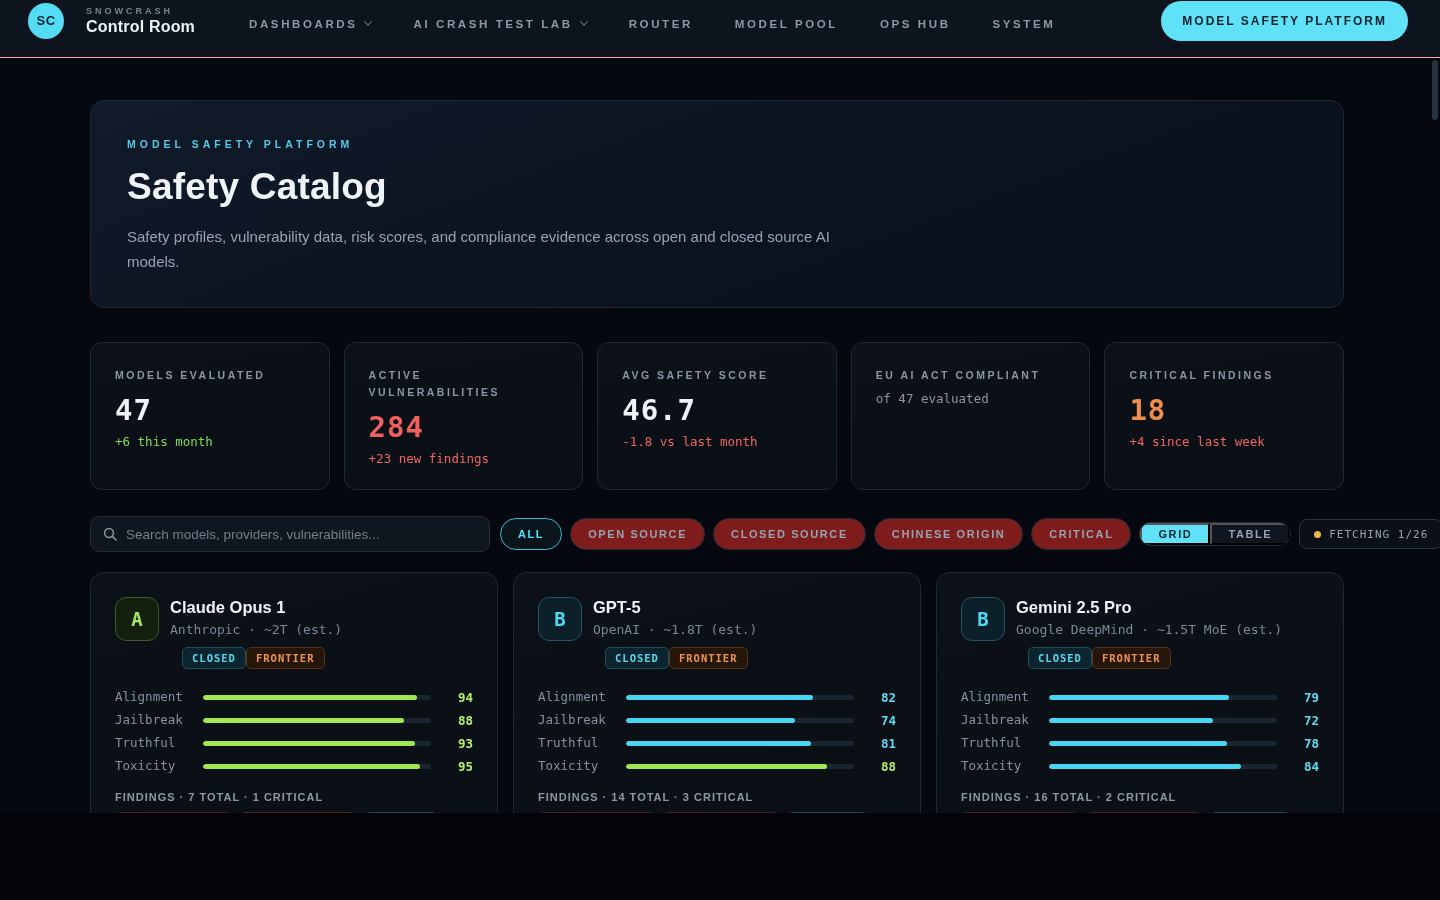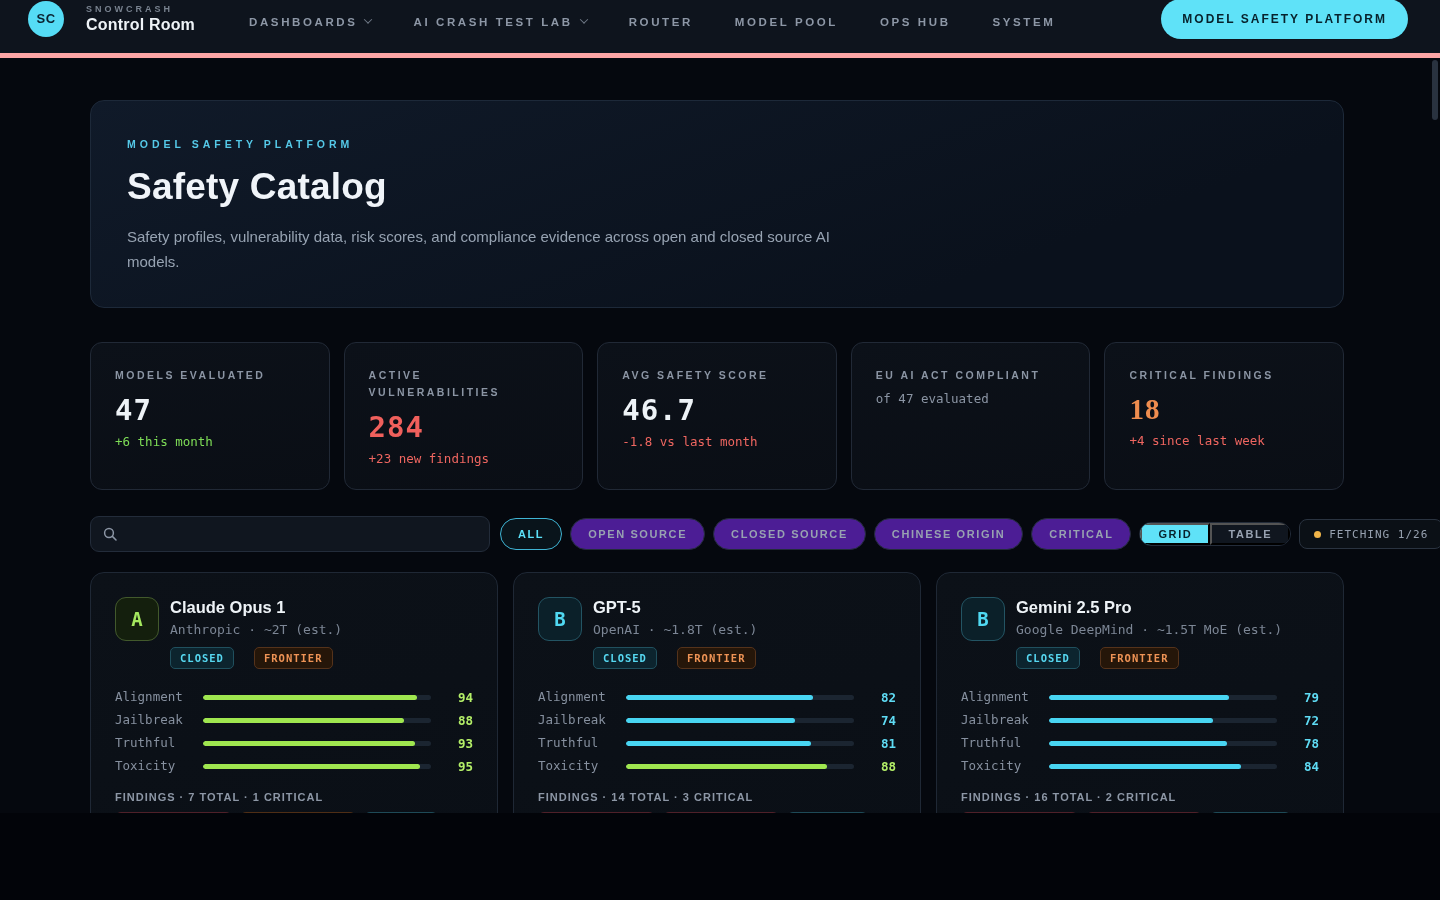--- a/index.html
+++ b/index.html
@@ -2,21 +2,21 @@
 <html><head>
 <meta charset="utf-8">
 <style>
   * { margin:0; padding:0; box-sizing:border-box; }
   html,body { width:1440px; height:900px; overflow:hidden; }
   body { background:#020409; font-family:"Liberation Sans", sans-serif; position:relative; }
 
   .viewport { position:absolute; top:0; left:0; width:1440px; height:813px; overflow:hidden; background:#05080e; }
 
   
-  .navbar { height:58px; background:#0e141d; border-bottom:5px solid #fca5a5; display:flex; align-items:center; padding:0 32px 16px 28px; }
+  .navbar { height:58px; background:#0e141d; border-bottom:1px solid #fca5a5; display:flex; align-items:center; padding:0 32px 16px 28px; }
   .logo { width:36px; height:36px; border-radius:50%; background:#55dcf5; color:#0a2230; font-weight:bold; font-size:13px; display:flex; align-items:center; justify-content:center; letter-spacing:.5px; cursor:pointer; flex:none; }
   .brand { margin-left:22px; }
   .brand-small { font-size:9px; font-weight:bold; letter-spacing:3px; color:#78828f; }
   .brand-large { font-size:16px; font-weight:bold; color:#eef3f7; margin-top:2px; letter-spacing:.2px; }
   .nav-menu { display:flex; align-items:center; gap:42px; margin-left:54px; }
   .nav-item { display:flex; align-items:center; gap:8px; font-size:11.5px; font-weight:bold; letter-spacing:2.6px; color:#8d97a6; cursor:pointer; white-space:nowrap;margin-top:6px; }
   .chevron { width:6px; height:6px; border-right:1.5px solid #6f7987; border-bottom:1.5px solid #6f7987; transform:rotate(45deg) translate(-1px,-1px); margin-top:-2px; }
   .cta { margin-left:auto; height:40px; border:none; border-radius:20px; background:#5fe2f8; color:#07222c; font-family:"Liberation Sans",sans-serif; font-size:12px; font-weight:bold; letter-spacing:2px; padding:0 21px; display:flex; align-items:center; cursor:pointer; white-space:nowrap; }
 
   
@@ -31,38 +31,38 @@
   .stat-card { background:linear-gradient(170deg,#0c1119,#0a0e15); border:1px solid #212936; border-radius:12px; height:148px; padding:24px; }
   .stat-label { font-size:10.5px; font-weight:bold; letter-spacing:2.5px; color:#8b95a4; line-height:17px; }
   .stat-value { font-family:"DejaVu Sans Mono",monospace; font-size:29px; font-weight:bold; margin-top:9px; letter-spacing:1px; }
   .stat-delta { font-family:"DejaVu Sans Mono",monospace; font-size:12.5px; margin-top:7px; }
 
   .filter-row { display:flex; align-items:center; gap:8px; margin-top:26px; }
   .search { width:400px; height:36px; border-radius:9px; background:#10161f; border:1px solid #232c3a; display:flex; align-items:center; gap:9px; padding:0 12px; margin-right:2px; flex:none; }
   .search svg { flex:none; }
   .search input { flex:1; background:transparent; border:none; outline:none; color:#aeb8c6; font-family:"Liberation Sans",sans-serif; font-size:13.5px; }
   .search input::placeholder { color:#747e8c; }
-  .pill { height:32px; border-radius:16px; display:flex; align-items:center; padding:0 17px; font-size:11px; font-weight:bold; letter-spacing:1.6px; color:#98a2b1; background:#4c1d95; border:1px solid #232c3a; cursor:pointer; white-space:nowrap; }
+  .pill { height:32px; border-radius:16px; display:flex; align-items:center; padding:0 17px; font-size:11px; font-weight:bold; letter-spacing:1.6px; color:#98a2b1; background:#7f1d1d; border:1px solid #232c3a; cursor:pointer; white-space:nowrap; }
   .pill.active { color:#5be0f8; border-color:#3fb4d4; background:rgba(80,215,245,.06); }
   .view-toggle { display:flex; height:24px; border:1px solid #232c3a; border-radius:16px; overflow:hidden; flex:none; }
   .toggle-seg { padding:0 16px; display:flex; align-items:center; font-size:11px; font-weight:bold; letter-spacing:1.6px; color:#98a2b1; background:#10161f; cursor:pointer; }
   .toggle-seg.active { background:#5fe2f8; color:#07222c; }
   .status-pill { margin-left:auto; height:30px; border:1px solid #2a3340; border-radius:8px; background:#0b1016; display:flex; align-items:center; gap:8px; padding:0 14px; font-family:"DejaVu Sans Mono",monospace; font-size:11px; letter-spacing:1px; color:#97a1b0; flex:none; }
   .status-dot { width:7px; height:7px; border-radius:50%; }
 
   
   .model-grid { display:grid; grid-template-columns:repeat(3,1fr); gap:15px; margin-top:20px; }
   .model-card { background:linear-gradient(165deg,#0c1118,#0a0f16); border:1px solid #1f2835; border-radius:14px; padding:24px; height:300px; cursor:pointer; }
   .model-head { display:flex; gap:11px; }
   .grade { width:44px; height:44px; border-radius:11px; flex:none; display:flex; align-items:center; justify-content:center; font-family:"DejaVu Sans Mono",monospace; font-size:19px; font-weight:bold; }
   .grade.green { background:#141f0d; border:1px solid #42592c; color:#a5e85e; }
   .grade.cyan  { background:#0b2029; border:1px solid #235463; color:#50d9f2; }
   .model-name { font-size:16.5px; font-weight:bold; color:#eef3f7; margin-top:1px; }
   .model-sub { font-family:"DejaVu Sans Mono",monospace; font-size:13px; color:#7c8695; margin-top:5px; }
-  .tag-row { display:flex; gap:20px; margin-top:10px; }
+  .tag-row { display:flex; gap:0; margin-top:10px;margin-left:12px; }
   .tag { font-family:"DejaVu Sans Mono",monospace; font-size:10.5px; font-weight:bold; letter-spacing:1px; padding:4px 9px; border-radius:5px; }
   .tag.cyan { color:#56d8f1; background:#0c242e; border:1px solid #20505e; }
   .tag.orange { color:#ee9355; background:#251609; border:1px solid #55331b; }
 
   .metrics { margin-top:20px; display:flex; flex-direction:column; gap:7px; }
   .metric-row { display:flex; align-items:center; }
   .metric-label { font-family:"DejaVu Sans Mono",monospace; font-size:12.5px; color:#86909f; width:88px; flex:none; line-height:16px; }
   .metric-bar { flex:1; height:5px; border-radius:3px; background:#1b2531; margin-right:16px; position:relative; overflow:hidden; }
   .metric-fill { position:absolute; left:0; top:0; height:100%; border-radius:3px; }
   .metric-fill.green { background:#9fe64f; }
@@ -143,31 +143,32 @@
     <div class="stat-delta" style="color: rgb(239, 102, 96);">-1.8 vs last month</div>
   </div>
 
   <div class="stat-card">
     <div class="stat-label">EU AI ACT COMPLIANT</div>
     <div class="stat-delta" style="color: rgb(139, 149, 164);">of 47 evaluated</div>
   </div>
 
   <div class="stat-card">
     <div class="stat-label">CRITICAL FINDINGS</div>
-    <div class="stat-value" style="color: rgb(239, 141, 79); font-family: Liberation Serif, serif;">18</div>
+    <div class="stat-value" style="color: rgb(239, 141, 79);">18</div>
     <div class="stat-delta" style="color: rgb(239, 102, 96);">+4 since last week</div>
   </div>
 </section>
 
     <section class="filter-row">
       <div class="search">
         <svg width="14" height="14" viewBox="0 0 14 14" fill="none">
           <circle cx="6" cy="6" r="4.4" stroke="#8b95a4" stroke-width="1.5"></circle>
           <line x1="9.4" y1="9.4" x2="13" y2="13" stroke="#8b95a4" stroke-width="1.5" stroke-linecap="round"></line>
         </svg>
+        <input type="text" placeholder="Search models, providers, vulnerabilities..." style="">
       </div>
       <div style="display:flex;gap:8px;">
           <button class="pill active">ALL</button>
           <button class="pill">OPEN SOURCE</button>
           <button class="pill">CLOSED SOURCE</button>
           <button class="pill">CHINESE ORIGIN</button>
           <button class="pill">CRITICAL</button>
         </div>
       <div class="view-toggle">
           <button class="toggle-seg active">GRID</button>

